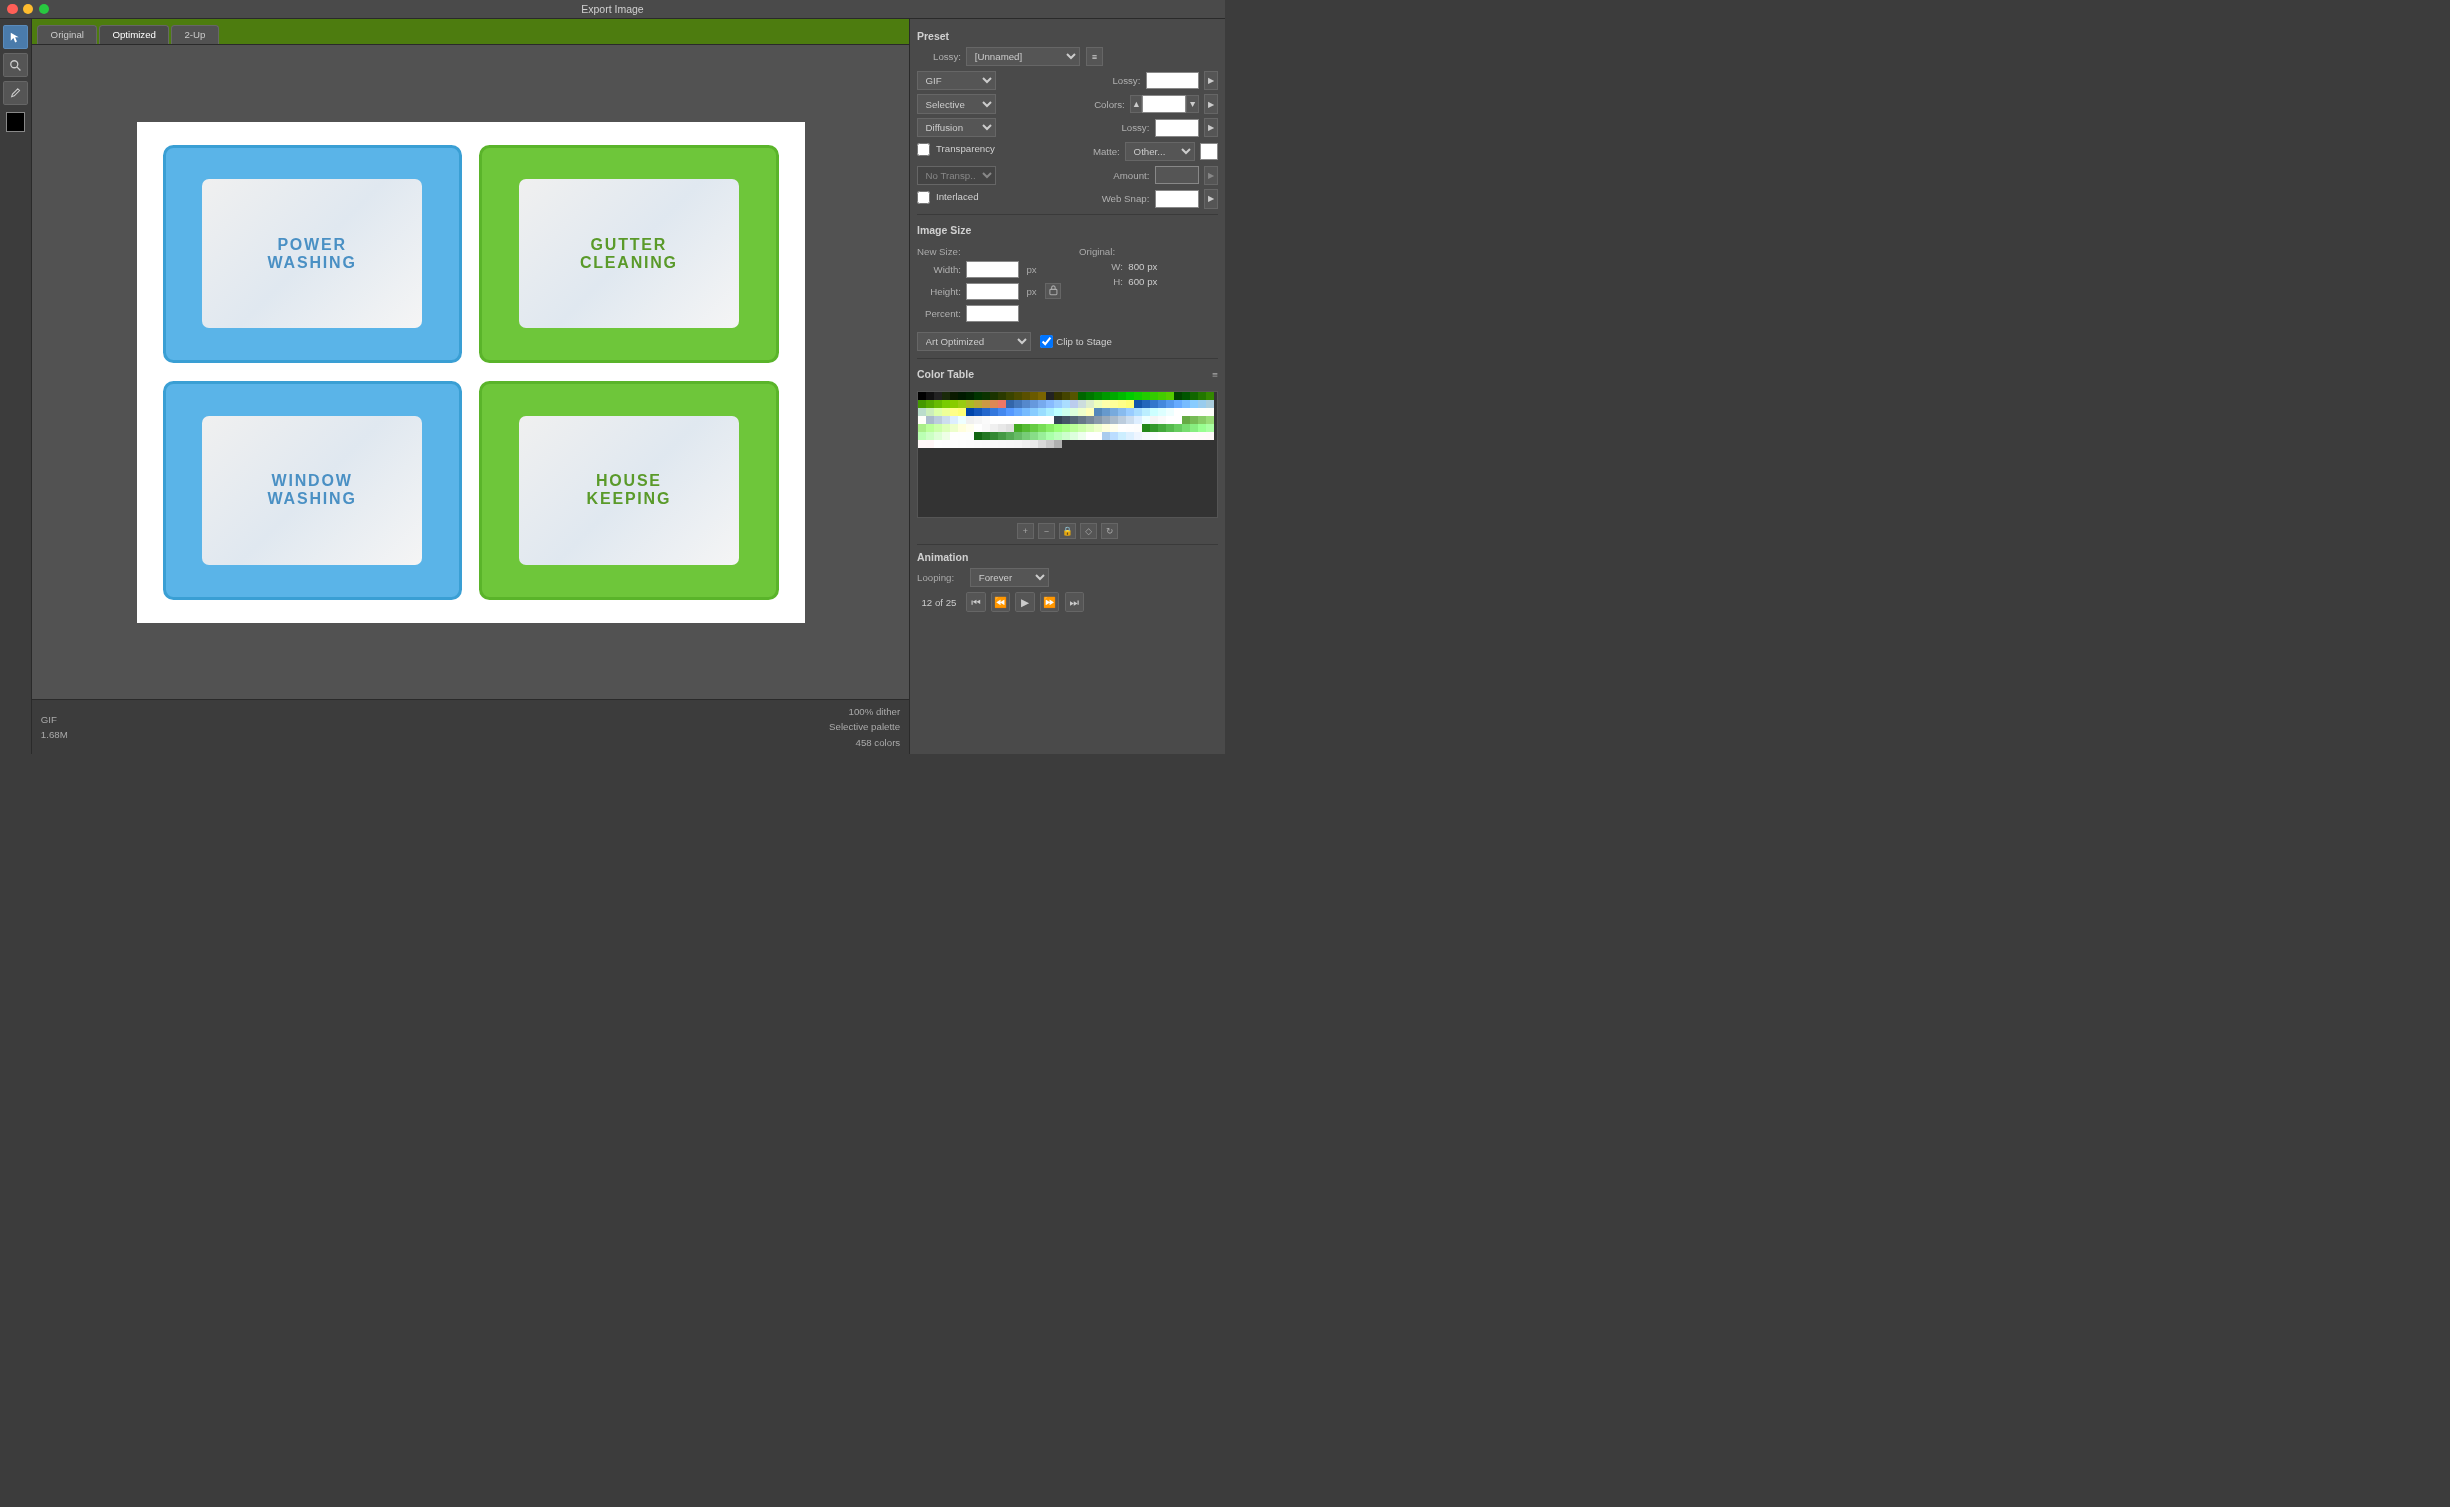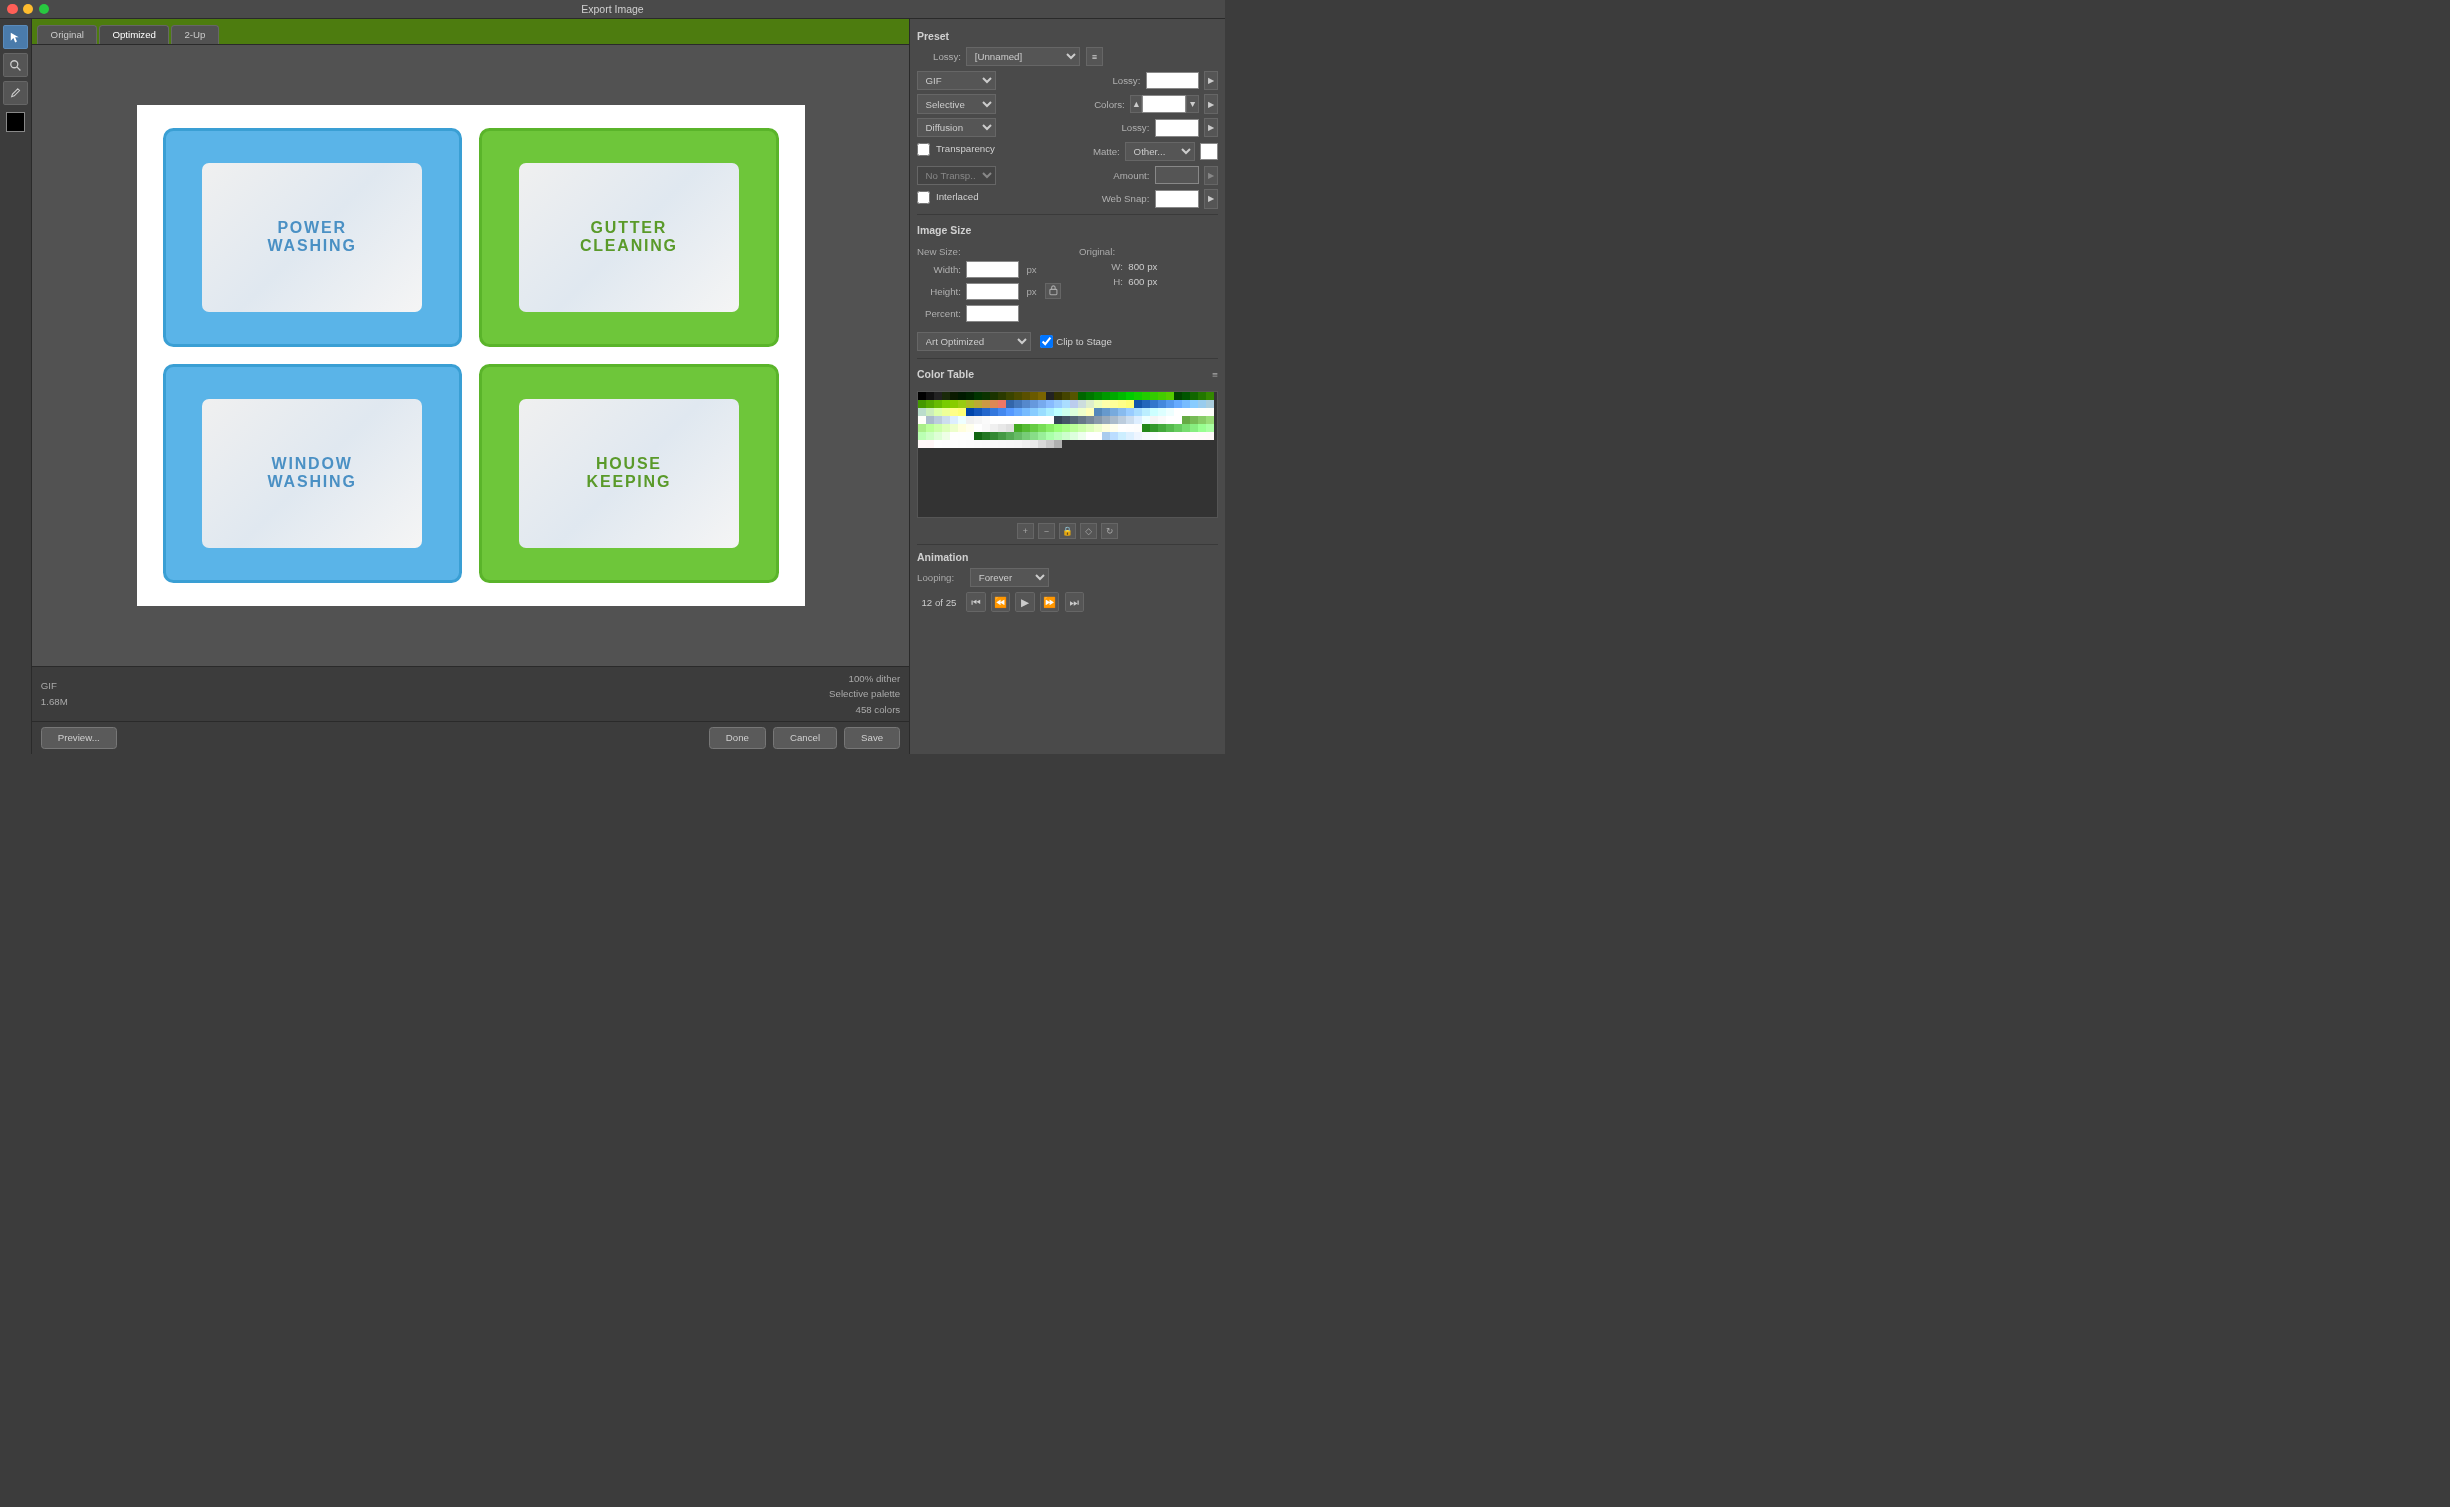--- a/index.html
+++ b/index.html
@@ -456,28 +456,20 @@
         <div>1.68M</div>
       </div>
       <div class="bottom-right">
         <div>100% dither</div>
         <div>Selective palette</div>
         <div>458 colors</div>
       </div>
     </div>
 
 
-    <div class="footer-bar">
-      <button class="footer-btn">Preview...</button>
-      <div class="footer-right">
-        <button class="footer-btn">Done</button>
-        <button class="footer-btn">Cancel</button>
-        <button class="footer-btn">Save</button>
-      </div>
-    </div>
   </div>
 
   <div class="right-panel">
 
     <div class="section-label">Preset</div>
 
     <div class="row">
       <span class="row-label">Lossy:</span>
       <select class="select-field" style="width:114px;">
         <option>[Unnamed]</option>

